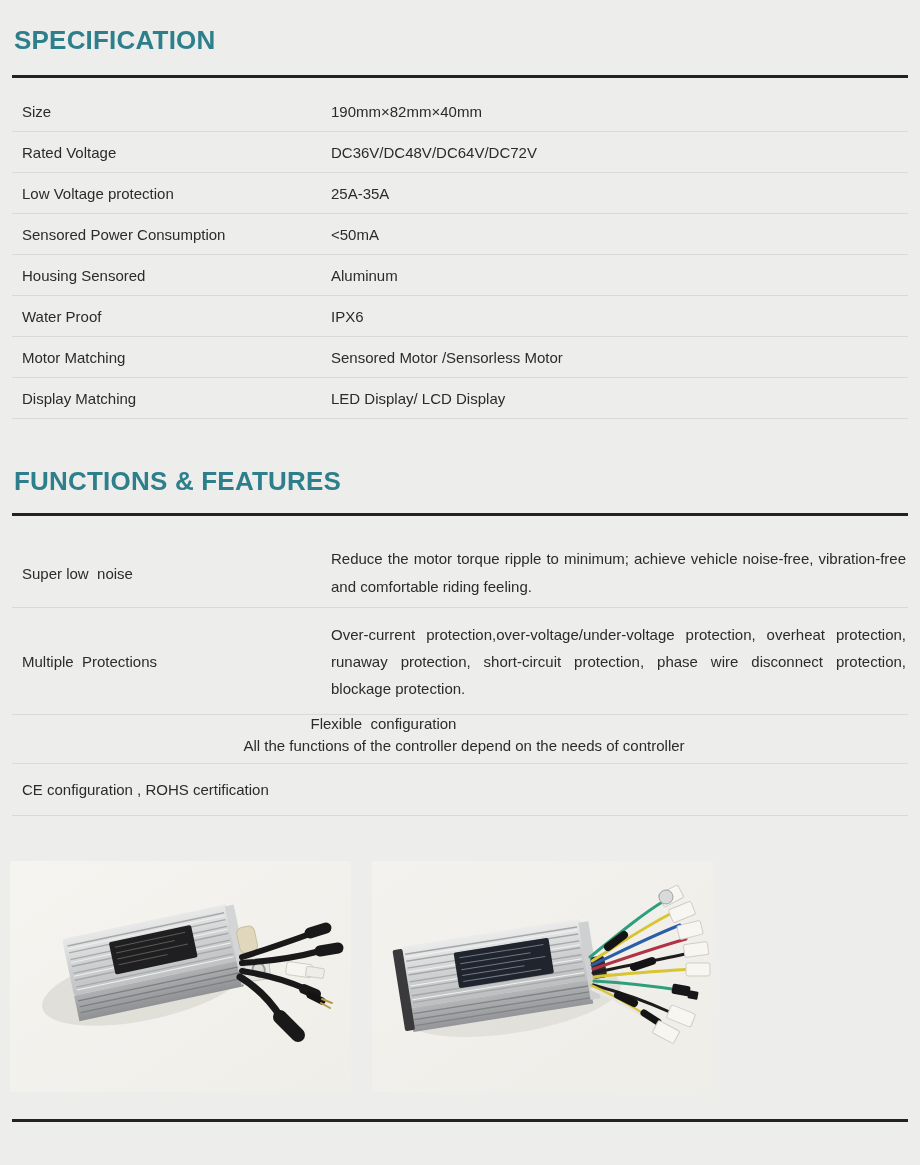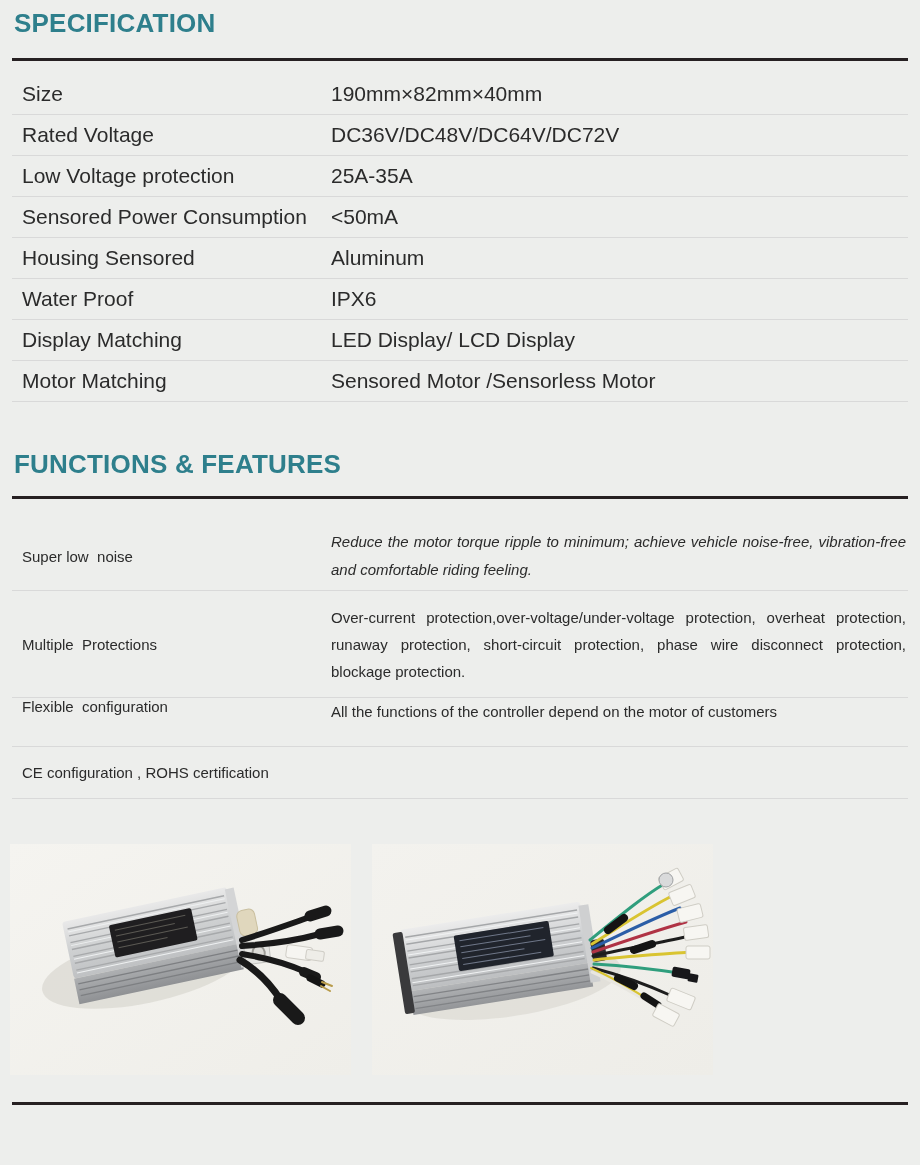--- a/index.html
+++ b/index.html
@@ -3,21 +3,21 @@
 <meta charset="utf-8">
 <style>
   html,body{margin:0;padding:0;}
   body{
     width:920px;height:1165px;
     background:#edeeec;
     font-family:"Liberation Sans","DejaVu Sans",sans-serif;
     color:#2b2b2b;
     overflow:hidden;
   }
-  .content{margin:0 12px;padding-top:9px;}
+  .content{margin:0 12px;padding-top:26px;}
 
   .section-title{
     margin:0 0 0 2px;
     font-size:26px;
     font-weight:bold;
     line-height:29px;
     color:#2e7f8c;
     letter-spacing:0.2px;
   }
   .rule{
@@ -31,43 +31,43 @@
 
   
   .spec-table{padding-top:13px;}
   .spec-row{
     box-sizing:border-box;
     height:41px;
     display:flex;
     align-items:center;
     padding-left:10px;
     border-bottom:1px solid #d9d9d9;
-    font-size:21px;
+    font-size:15px;
   }
   .spec-label{width:309px;flex:none;white-space:pre-wrap;}
   .spec-value{flex:1;}
 
   .ff-title{margin-top:48px;}
 
   
   .feat-table{}
   .frow{
     box-sizing:border-box;
     display:flex;
     padding-left:10px;
     border-bottom:1px solid #d9d9d9;
     font-size:15px;
   }
   .flabel{width:309px;flex:none;white-space:pre-wrap;}
   .fvalue{flex:1;line-height:27px;padding-right:2px;}
   .fvalue.justify{text-align:justify;}
   .fr1{height:92px;align-items:center;padding-top:23px;}
-  .fr1 .fvalue{line-height:28px;font-style:italic;}
+  .fr1 .fvalue{line-height:28px;}
   .fr2{height:107px;align-items:center;padding-top:0;}
-  .fr3{height:49px;align-items:flex-start;}
+  .fr3{height:49px;align-items:center;flex-direction:column;}
   .fr4{height:52px;align-items:center;}
 
   
   .photos{
     margin-top:45px;
     margin-left:-2px;
     display:flex;
     gap:21px;
   }
   .photo{
@@ -104,44 +104,44 @@
     </div>
     <div class="spec-row">
       <div class="spec-label">Housing Sensored</div>
       <div class="spec-value">Aluminum</div>
     </div>
     <div class="spec-row">
       <div class="spec-label">Water Proof</div>
       <div class="spec-value">IPX6</div>
     </div>
     <div class="spec-row">
+      <div class="spec-label">Motor Matching</div>
+      <div class="spec-value">Sensored Motor /Sensorless Motor</div>
+    </div>
+    <div class="spec-row">
       <div class="spec-label">Display Matching</div>
       <div class="spec-value">LED Display/ LCD Display</div>
-    </div>
-    <div class="spec-row">
-      <div class="spec-label">Motor Matching</div>
-      <div class="spec-value">Sensored Motor /Sensorless Motor</div>
     </div>
   </div>
 
   <h1 class="section-title ff-title">FUNCTIONS &amp; FEATURES</h1>
   <div class="rule rule-2"></div>
 
   <div class="feat-table">
     <div class="frow fr1">
       <div class="flabel">Super low  noise</div>
       <div class="fvalue justify">Reduce the motor torque ripple to minimum; achieve vehicle noise-free, vibration-free and comfortable riding feeling.</div>
     </div>
     <div class="frow fr2">
       <div class="flabel">Multiple  Protections</div>
       <div class="fvalue justify">Over-current protection,over-voltage/under-voltage protection, overheat protection, runaway protection, short-circuit protection, phase wire disconnect protection, blockage protection.</div>
     </div>
     <div class="frow fr3">
       <div class="flabel">Flexible  configuration</div>
-      <div class="fvalue">All the functions of the controller depend on the motor of customers</div>
+      <div class="fvalue">All the functions of the controller depend on the needs of controller</div>
     </div>
     <div class="frow fr4">
       <div class="fvalue">CE configuration , ROHS certification</div>
     </div>
   </div>
 
   <div class="photos">
 
     <div class="photo">
       <svg width="341" height="231" viewBox="0 0 341 231">

